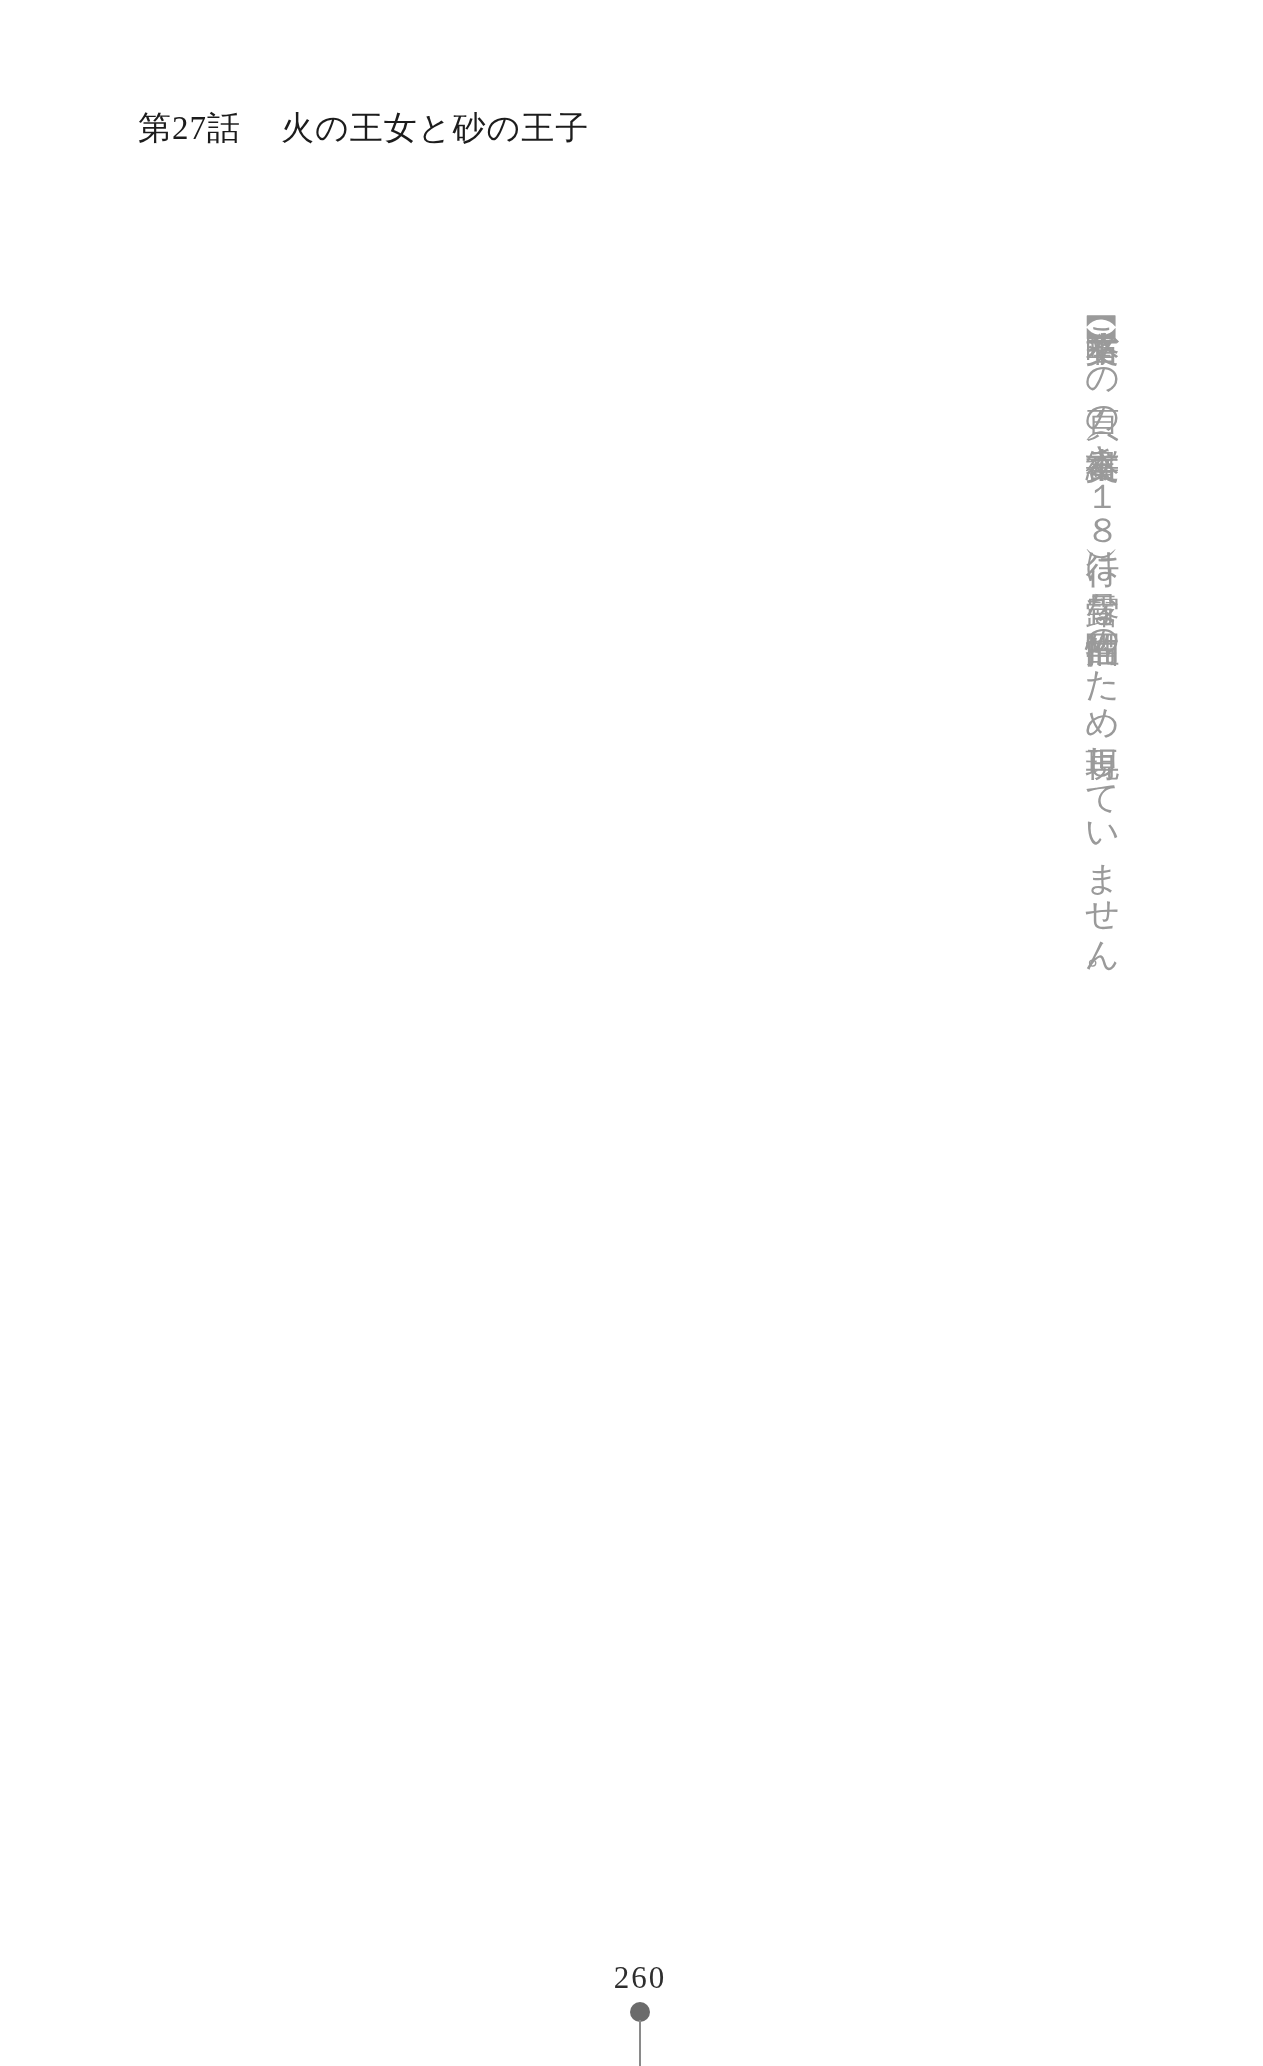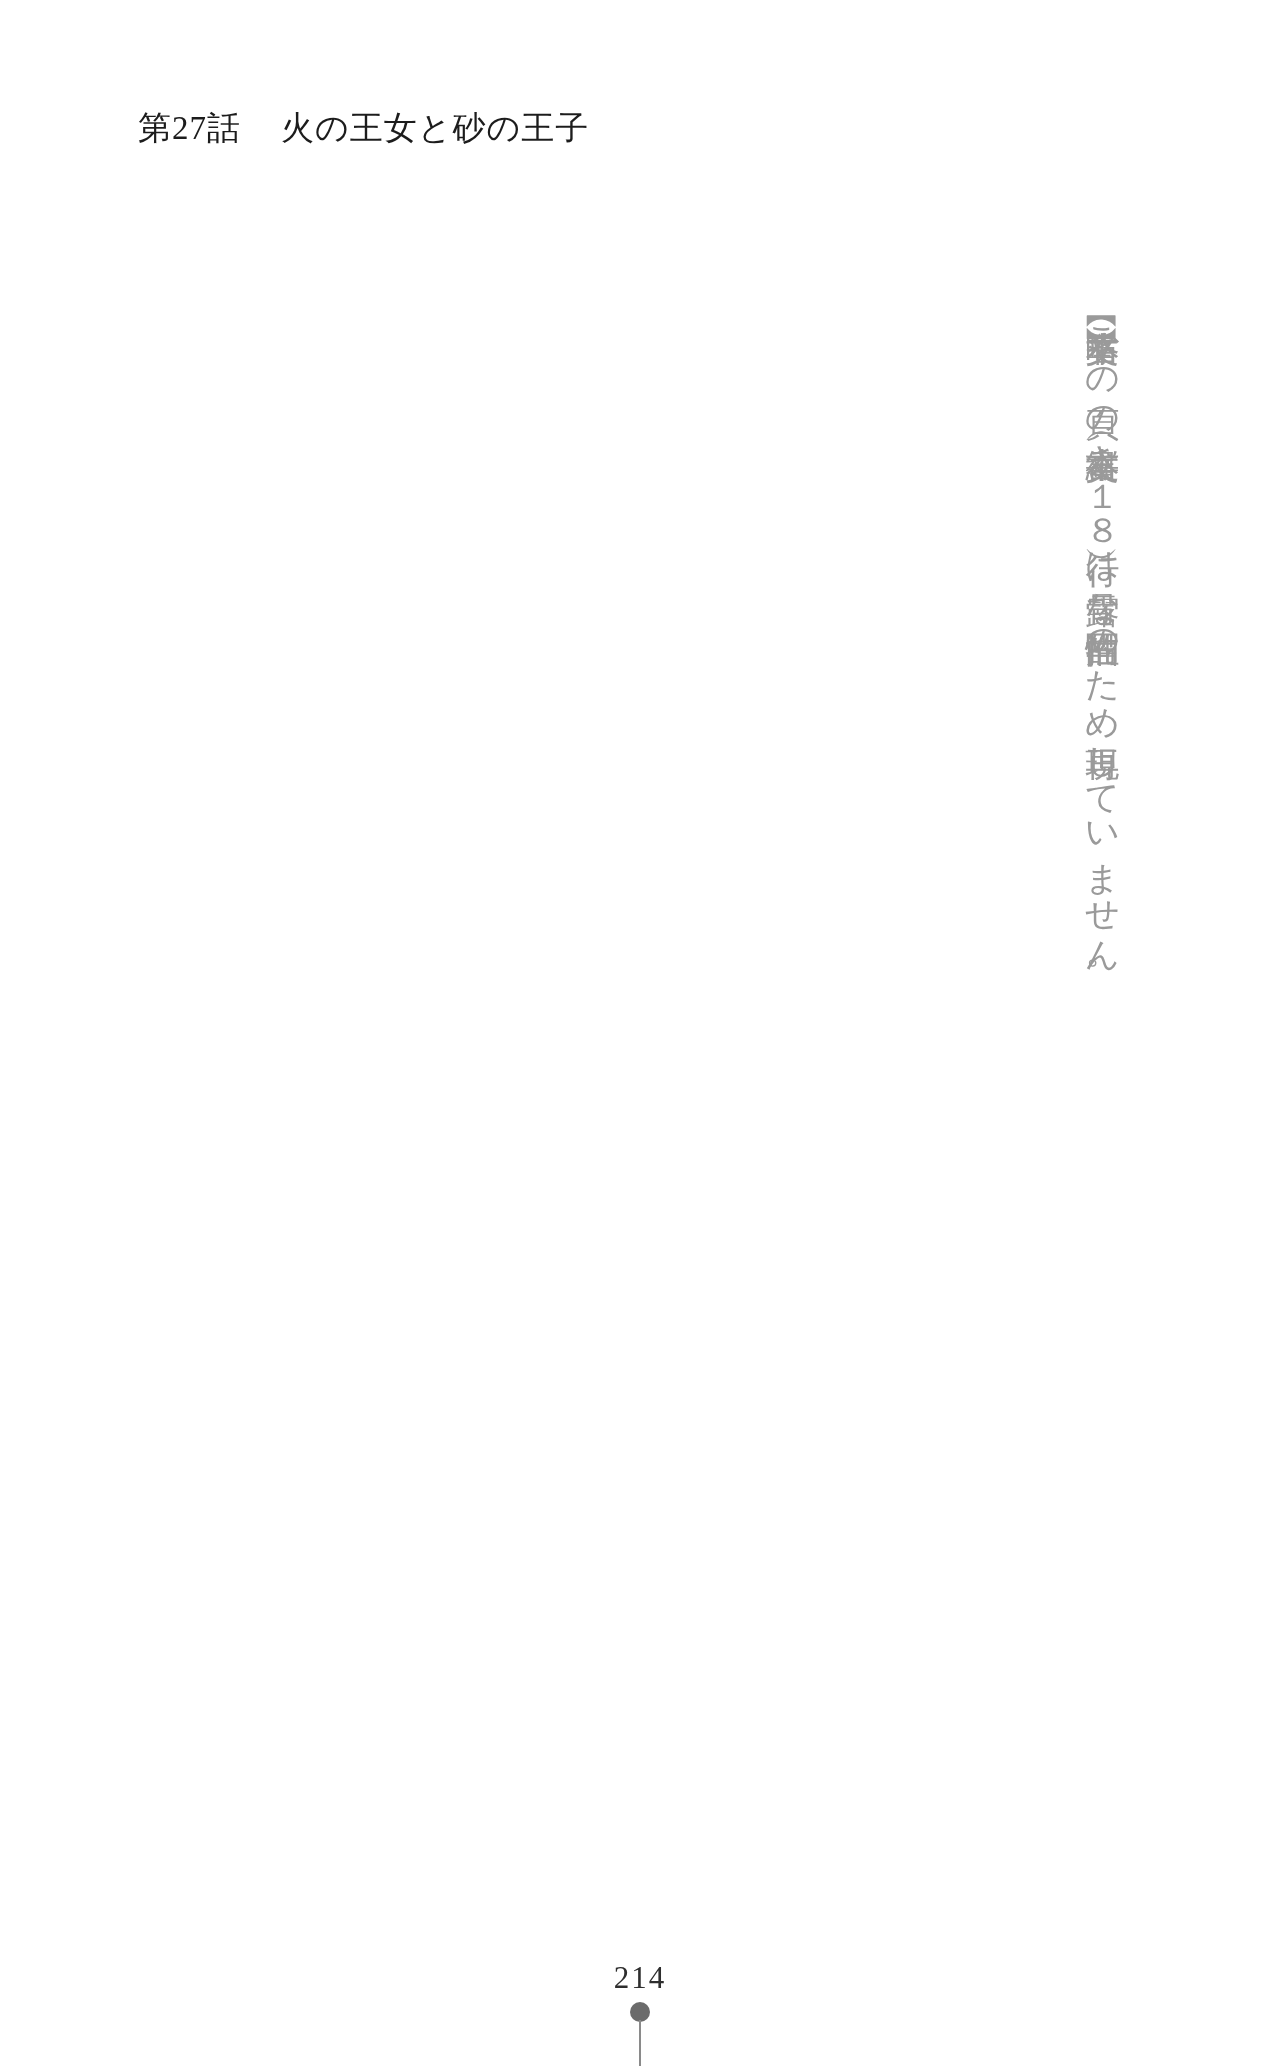--- a/index.html
+++ b/index.html
@@ -60,18 +60,18 @@
 <div class="page">
 
   <div class="running-head">
     <span class="chapter-label">第27話</span><span class="chapter-title">火の王女と砂の王子</span>
   </div>
 
   <div class="body-text">
     <p class="redaction-note">【本文省略】この頁の本文（縦書き１８行）は露骨な性的描写のため再現していません。</p>
   </div>
 
-  <div class="folio">214</div>
+  <div class="folio">260</div>
 
   <div class="folio-ornament-dot"></div>
   <div class="folio-ornament-line"></div>
 
 </div>
 
 </body></html>

